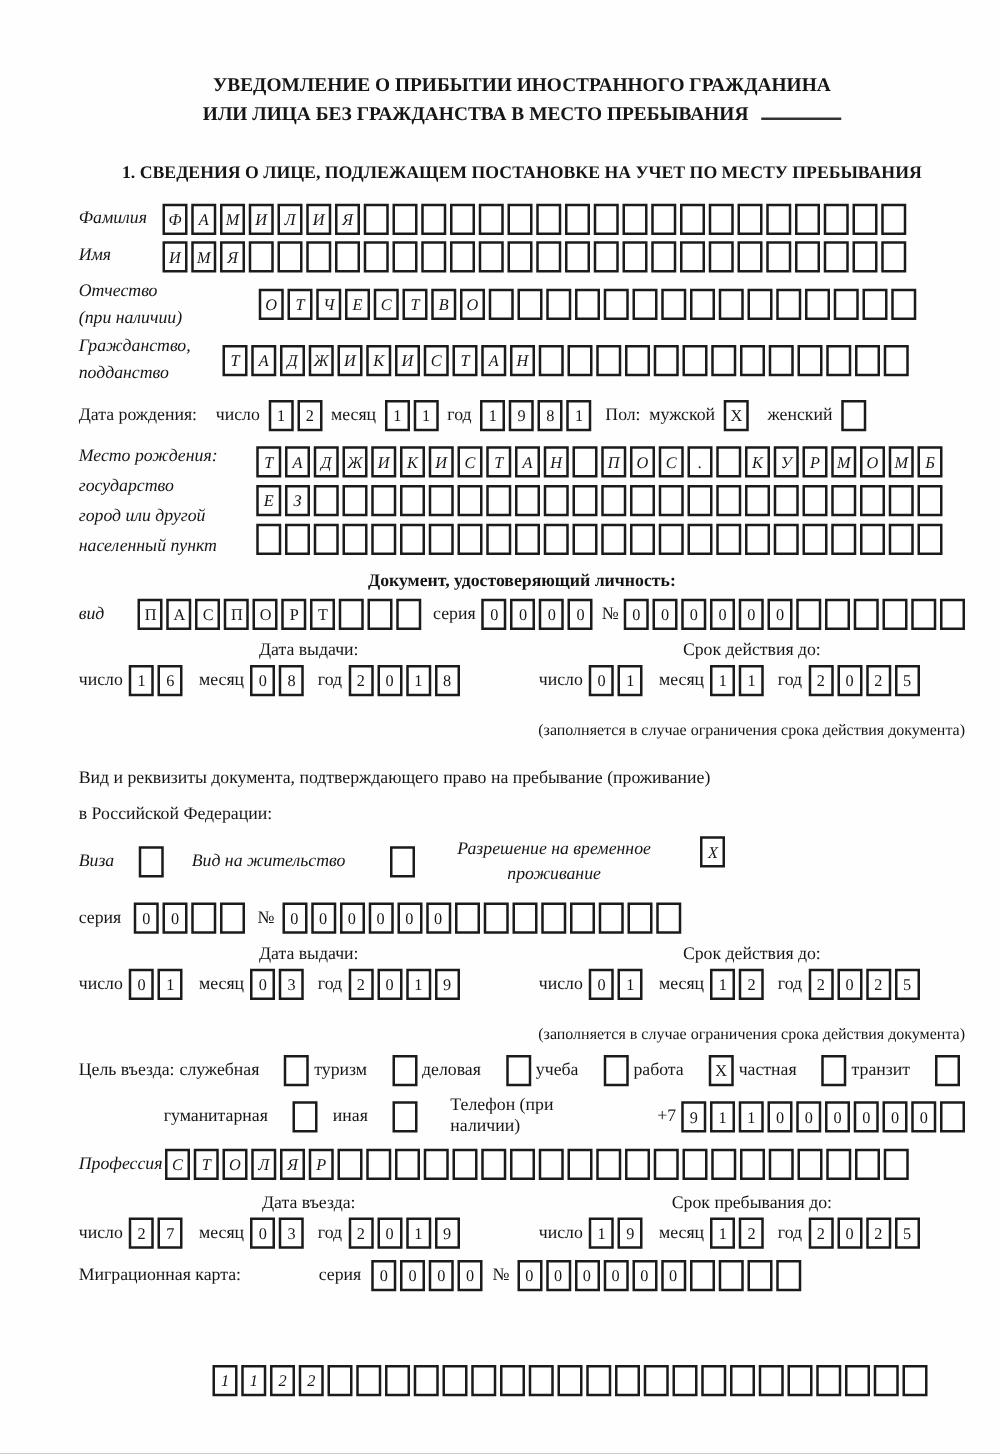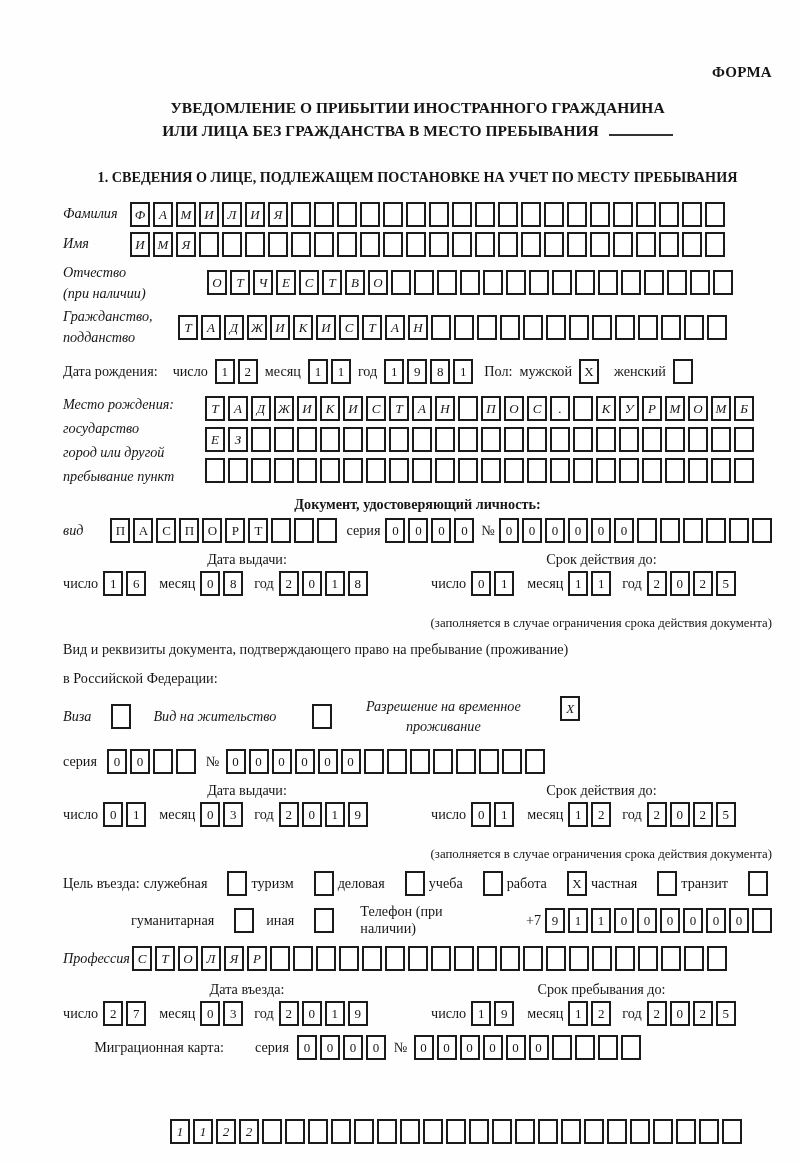--- a/index.html
+++ b/index.html
@@ -33,21 +33,20 @@
   .optlbl{font-size:14.2px;line-height:1.45;}
   .obox{margin-left:6px;}
   .pair{display:flex;align-items:center;gap:20px;}
 </style>
 </head>
 <body>
 
 <div class="page">
 
 
-  <div class="forma">ФОРМА</div>
 
   <div class="title">
     <div>УВЕДОМЛЕНИЕ О ПРИБЫТИИ ИНОСТРАННОГО ГРАЖДАНИНА</div>
     <div>
       <span>ИЛИ ЛИЦА БЕЗ ГРАЖДАНСТВА В МЕСТО ПРЕБЫВАНИЯ</span><span class="blankline"></span>
     </div>
   </div>
 
   <div class="sect">1. СВЕДЕНИЯ О ЛИЦЕ, ПОДЛЕЖАЩЕМ ПОСТАНОВКЕ НА УЧЕТ ПО МЕСТУ ПРЕБЫВАНИЯ</div>
 
@@ -208,21 +207,21 @@
     <span class="cells">
         <span class="cell"></span>
       </span>
   </div>
 
   <div class="row" style="margin-top:8px;">
     <span class="lbl" style="width:142px;line-height:1.7;">
       <span>Место рождения:</span><br>
       <span>государство</span><br>
       <span>город или другой</span><br>
-      <span>пребывание пункт</span>
+      <span>населенный пункт</span>
     </span>
     <span class="stack">
       <span class="cells">
           <span class="cell">Т</span>
           <span class="cell">А</span>
           <span class="cell">Д</span>
           <span class="cell">Ж</span>
           <span class="cell">И</span>
           <span class="cell">К</span>
           <span class="cell">И</span>
@@ -380,21 +379,21 @@
             <span class="cell">2</span>
             <span class="cell">0</span>
             <span class="cell">2</span>
             <span class="cell">5</span>
           </span>
       </div>
     </div>
   </div>
   <div class="smallnote">(заполняется в случае ограничения срока действия документа)</div>
 
-  <div class="lbl" style="margin-top:8px;">Вид и реквизиты документа, подтверждающего право на пребывание (проживание)</div>
+  <div class="lbl" style="margin-top:20px;">Вид и реквизиты документа, подтверждающего право на пребывание (проживание)</div>
   <div class="lbl" style="margin-top:7px;">в Российской Федерации:</div>
 
   <div class="row" style="margin-top:7px;">
     <span class="pair">
       <span class="optlbl">Виза</span>
       <span class="cells">
           <span class="cell"></span>
         </span>
     </span>
     <span class="pair" style="margin-left:22px;">
@@ -634,21 +633,21 @@
             <span class="cell">2</span>
             <span class="cell">0</span>
             <span class="cell">2</span>
             <span class="cell">5</span>
           </span>
       </div>
     </div>
   </div>
 
   <div class="drow" style="margin-top:9px;gap:0;">
-    <span style="width:192px;text-align:center;">Миграционная карта:</span>
+    <span style="width:192px;">Миграционная карта:</span>
     <span>серия</span>
     <span class="cells" style="margin-left:8px;">
         <span class="cell">0</span>
         <span class="cell">0</span>
         <span class="cell">0</span>
         <span class="cell">0</span>
       </span>
     <span style="margin-left:8px;">№</span>
     <span class="cells" style="margin-left:6px;">
         <span class="cell">0</span>

